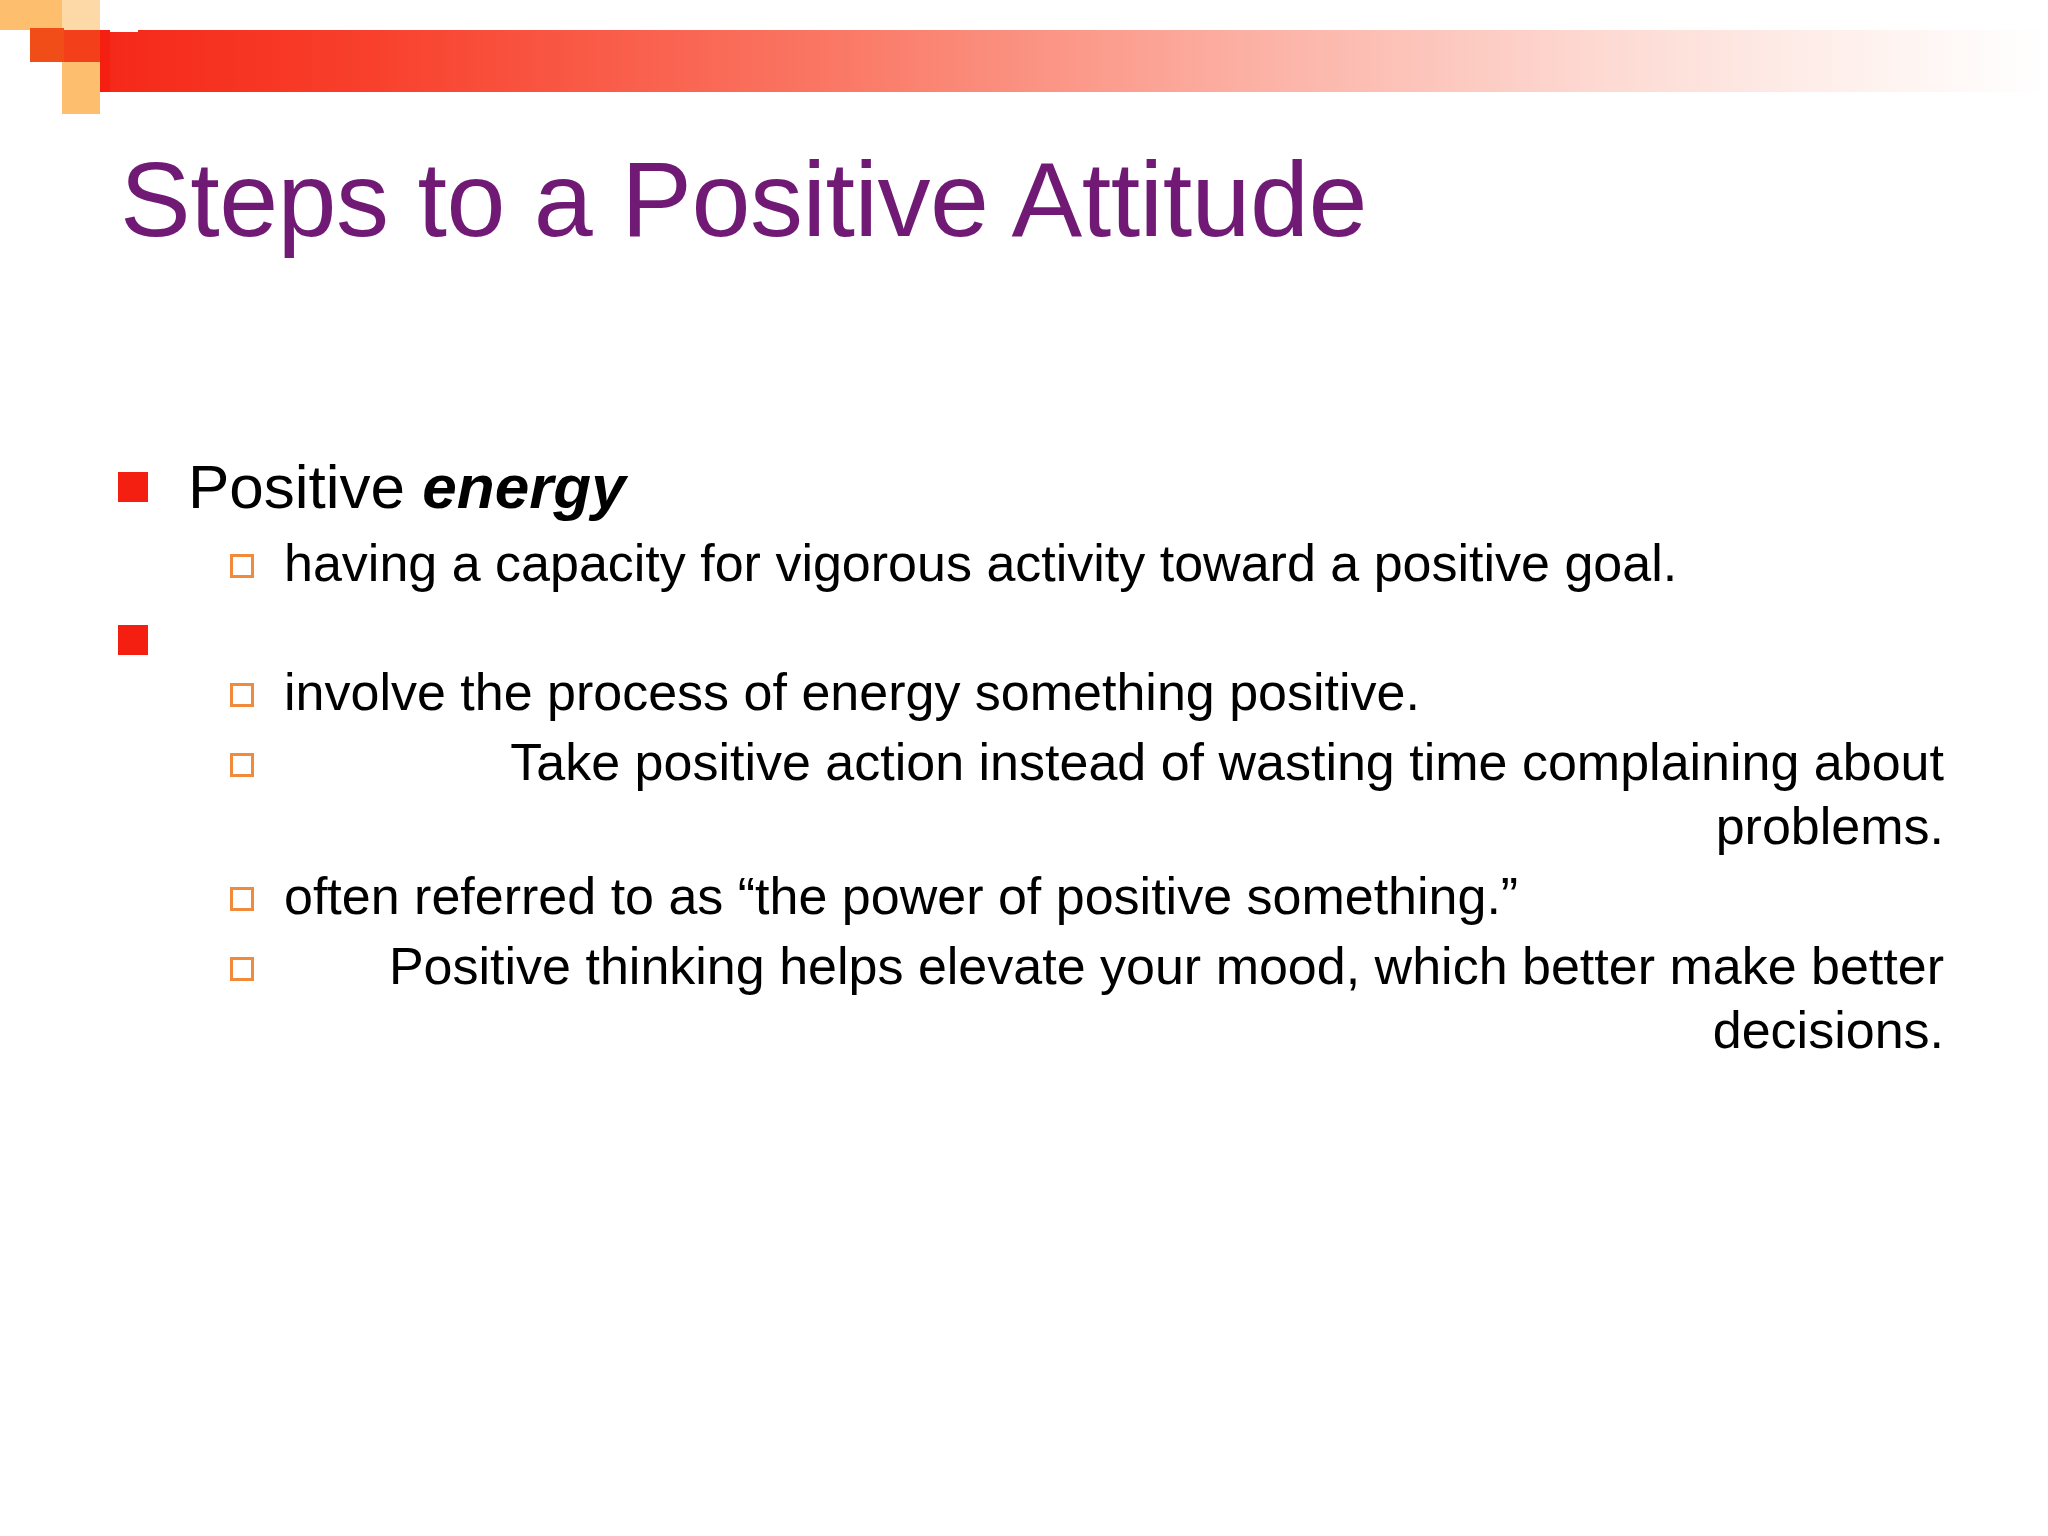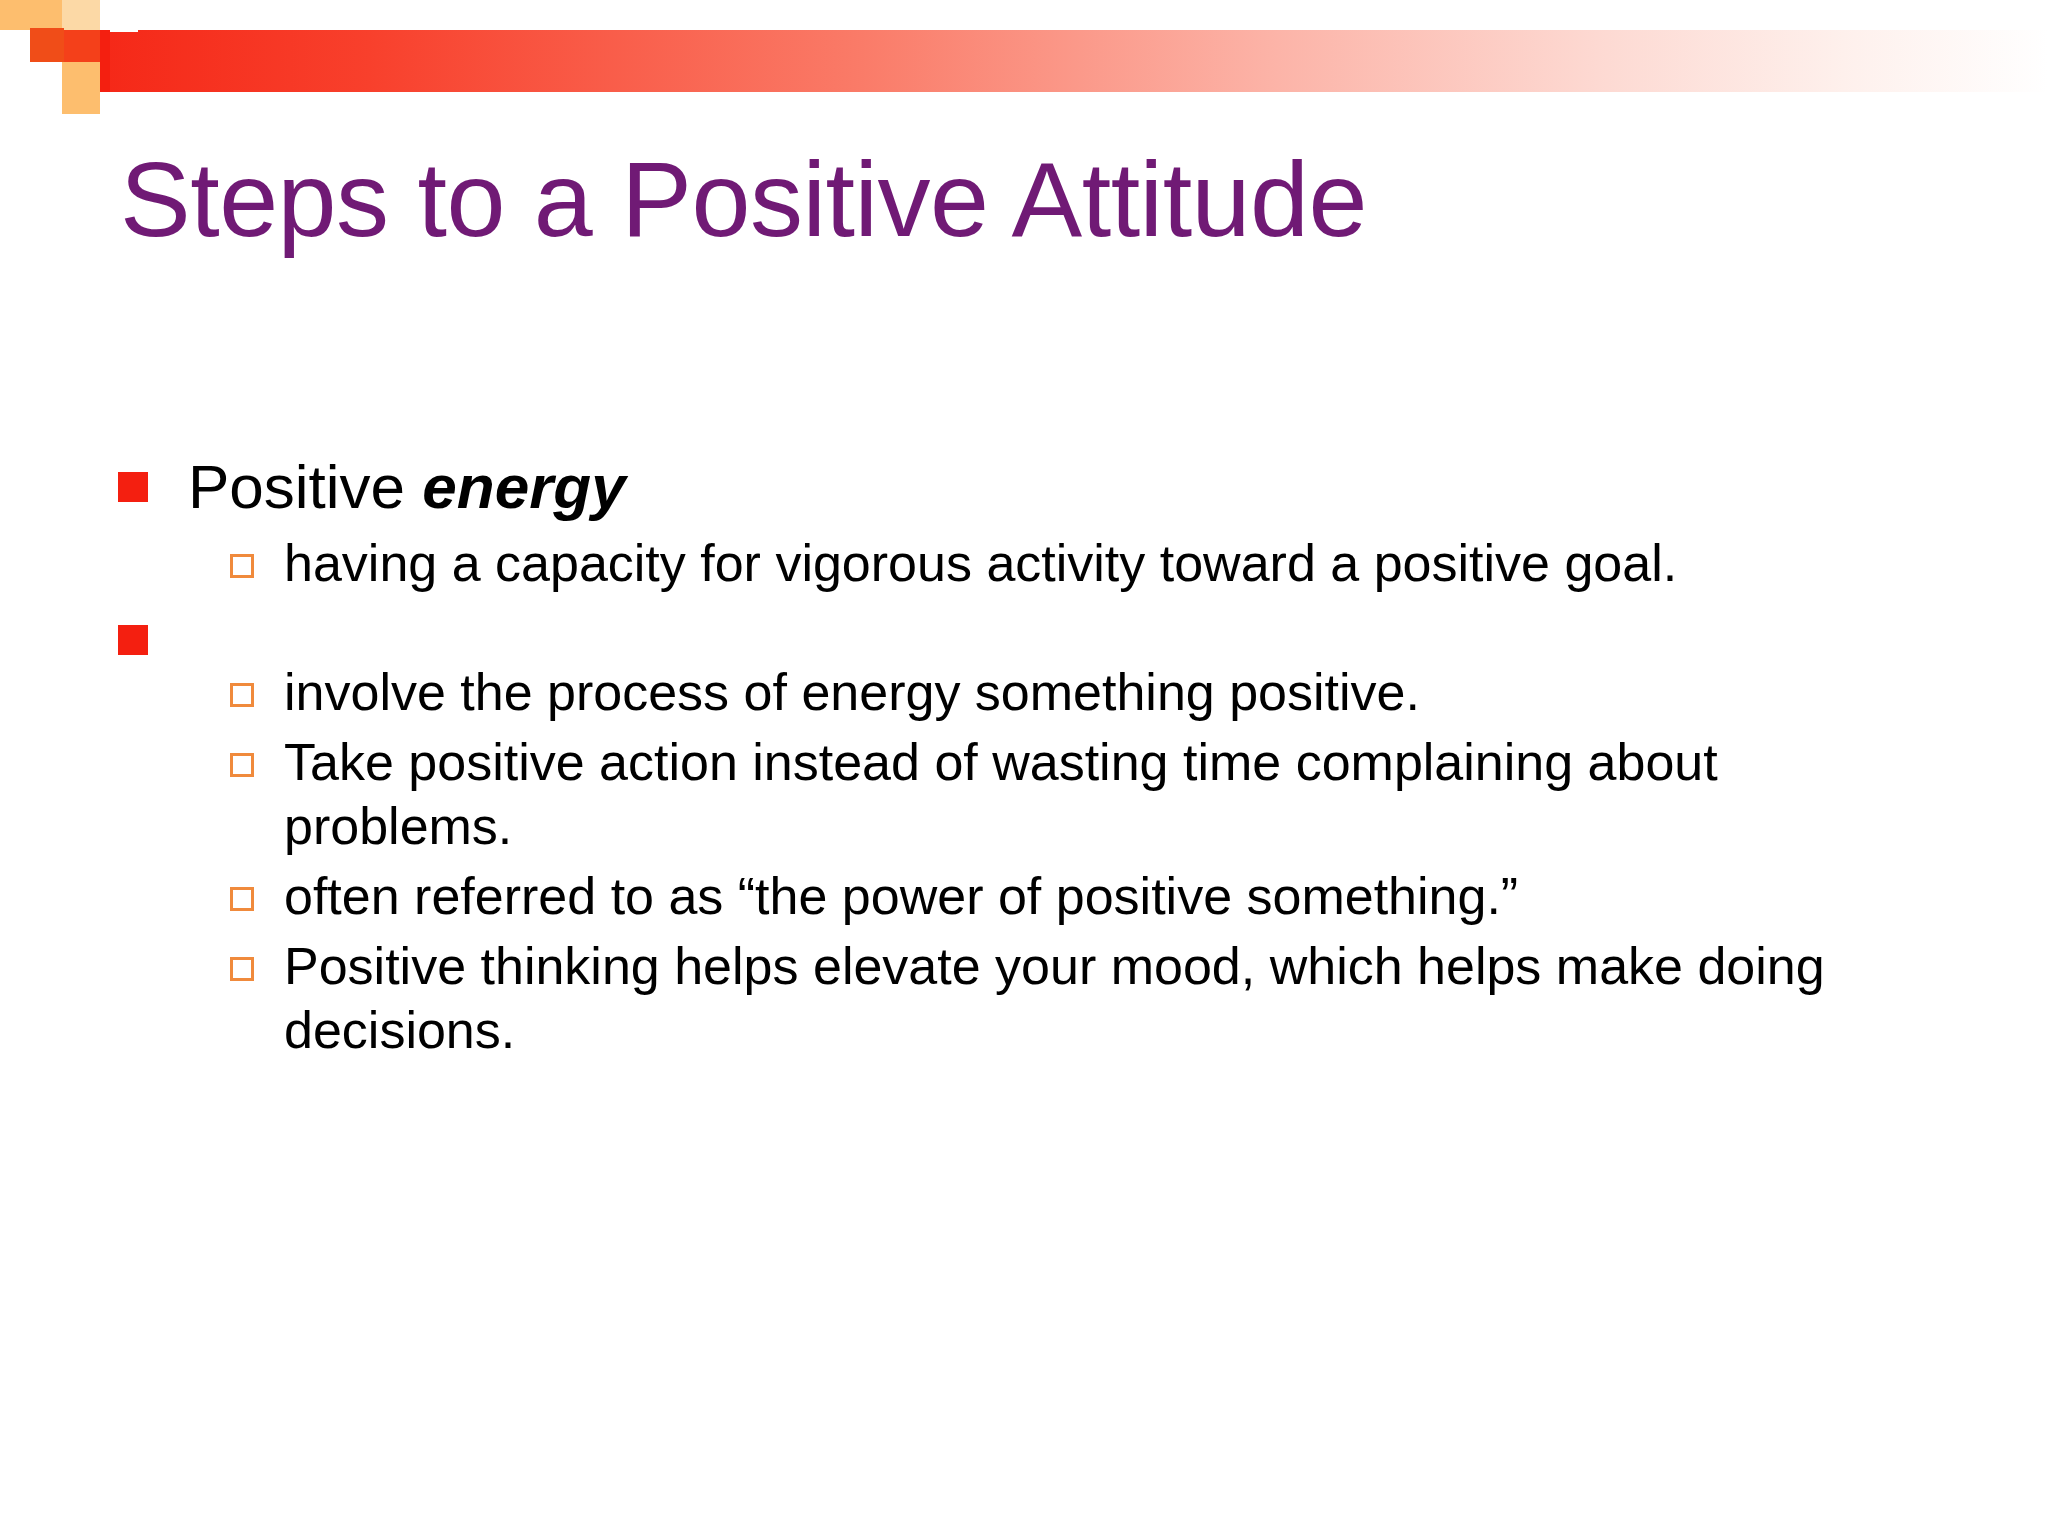--- a/index.html
+++ b/index.html
@@ -66,20 +66,21 @@
     letter-spacing: -0.5px;
     color: #701a75;
   }
 
   
   .body {
     position: absolute;
     left: 118px;
     top: 448px;
     width: 1860px;
+    text-align: right;
   }
   .lvl1 {
     display: flex;
     align-items: flex-start;
     margin-bottom: 6px;
   }
   .lvl1 .bullet {
     flex: 0 0 auto;
     width: 30px;
     height: 30px;
@@ -161,17 +162,17 @@
       <span class="bullet"></span>
       <span class="txt">Take positive action instead of wasting time complaining about problems.</span>
     </div>
 
     <div class="lvl2">
       <span class="bullet"></span>
       <span class="txt">often referred to as “the power of positive something.”</span>
     </div>
     <div class="lvl2">
       <span class="bullet"></span>
-      <span class="txt">Positive thinking helps elevate your mood, which helps make doing decisions.</span>
+      <span class="txt">Positive thinking helps elevate your mood, which better make better decisions.</span>
     </div>
 
   </div>
 </div>
 
 </body></html>

